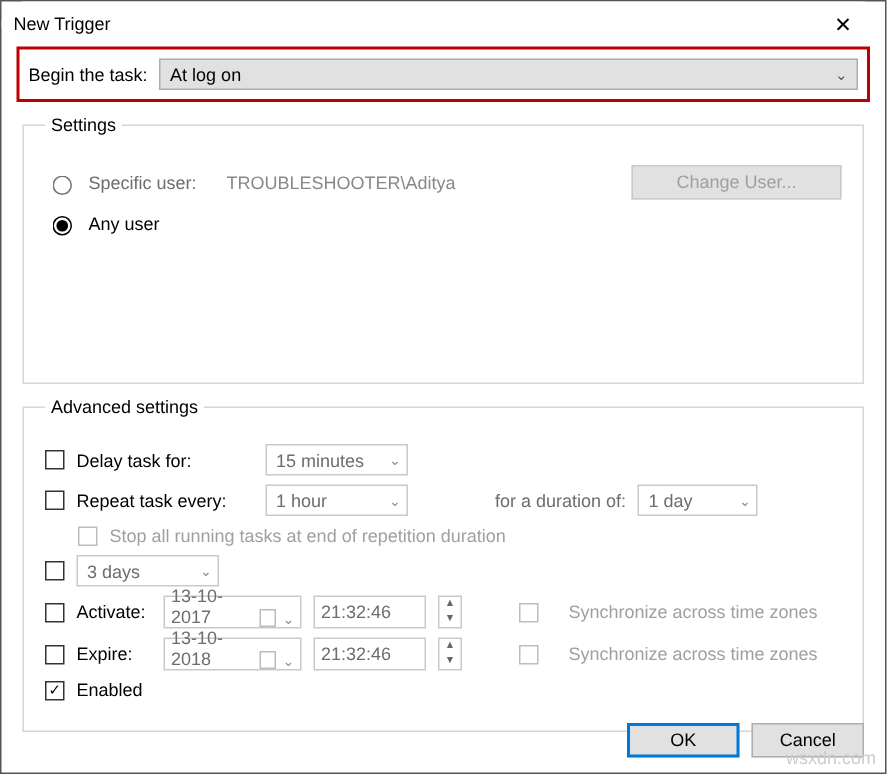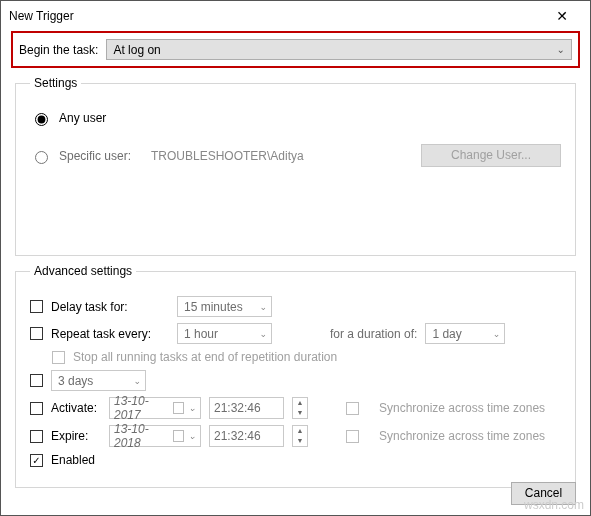--- a/index.html
+++ b/index.html
@@ -23,32 +23,32 @@
     .user-row .uval { flex: 1; color: #888; }
     .user-row .change-btn { width: 140px; height: 23px; border: 1px solid #c9c9c9; background: #e1e1e1; color: #a0a0a0; text-align: center; line-height: 21px; }
     .adv-row { display: flex; align-items: center; gap: 8px; margin: 6px 0; }
     .chk { width: 13px; height: 13px; border: 1px solid #333; display: inline-flex; align-items: center; justify-content: center; font-size: 10px; color: #000; flex-shrink: 0; background: #fff; }
     .chk.disabled { border-color: #bdbdbd; }
     .lbl { color: #000; }
     .sel { border: 1px solid #c9c9c9; background: #fff; height: 21px; display: flex; align-items: center; padding: 0 18px 0 6px; position: relative; color: #6d6d6d; }
     .sel .arrow { position: absolute; right: 4px; font-size: 9px; color: #888; }
     .sel.w90 { width: 95px; }
     .sel.w70 { width: 80px; }
-    .datebox { border: 1px solid #c9c9c9; background: #fff; height: 22px; display: flex; align-items: center; padding: 0 4px; gap: 4px; color: #6d6d6d; width: 92px; font-style: italic; }
+    .datebox { border: 1px solid #c9c9c9; background: #fff; height: 22px; display: flex; align-items: flex-end; padding: 0 4px; gap: 4px; color: #6d6d6d; width: 92px; }
     .datebox .cal { width: 12px; height: 12px; border: 1px solid #bbb; display: inline-block; }
     .datebox .dd { font-size: 9px; color: #888; }
     .timebox { border: 1px solid #c9c9c9; background: #fff; height: 22px; display: flex; align-items: center; padding: 0 4px; color: #6d6d6d; width: 75px; justify-content: space-between; }
     .spin { width: 16px; height: 22px; border: 1px solid #c9c9c9; display: flex; flex-direction: column; }
     .spin div { flex: 1; font-size: 7px; text-align: center; color: #666; line-height: 9px; }
     .stop-sub { margin-left: 22px; display: flex; align-items: center; gap: 8px; color: #a0a0a0; }
     .dur-label { margin-left: 50px; color: #6d6d6d; }
     .sync { display: flex; align-items: center; gap: 20px; margin-left: 30px; color: #a0a0a0; }
     .footer { position: absolute; bottom: 10px; right: 14px; display: flex; gap: 8px; }
     .btn-ok { width: 75px; height: 23px; border: 2px solid #0078d7; background: #e1e1e1; text-align: center; line-height: 19px; color: #000; }
-    .btn-cancel { width: 65px; height: 23px; border: 1px solid #adadad; background: #e1e1e1; text-align: center; line-height: 21px; color: #000; margin-left: 46px; }
+    .btn-cancel { width: 75px; height: 23px; border: 1px solid #adadad; background: #e1e1e1; text-align: center; line-height: 21px; color: #000; }
     .watermark { position: absolute; bottom: 3px; right: 6px; color: #ccc; font-size: 12px; }
   </style>
 </head>
 <body>
 
 <div class="window">
   <div class="titlebar">
     <span class="title">New Trigger</span>
     <span class="close">✕</span>
   </div>
@@ -57,29 +57,29 @@
     <div class="begin-row">
       <label>Begin the task:</label>
       <div class="combo">
         <span>At log on</span>
         <span class="arrow">⌄</span>
       </div>
     </div>
 
     <fieldset class="settings">
       <legend>Settings</legend>
-      <div class="radio-row">
-        <input type="radio" checked="" style="">
-        <span>Any user</span>
-      </div>
       <div class="radio-row user-row" style="margin-bottom:0;">
         <input type="radio" style="">
         <span class="ulabel">Specific user:</span>
         <span class="uval">TROUBLESHOOTER\Aditya</span>
         <div class="change-btn">Change User...</div>
+      </div>
+      <div class="radio-row">
+        <input type="radio" checked="" style="">
+        <span>Any user</span>
       </div>
     </fieldset>
 
     <fieldset class="advanced">
       <legend>Advanced settings</legend>
 
       <div class="adv-row">
         <span class="chk"></span>
         <span class="lbl" style="width:118px;">Delay task for:</span>
         <div class="sel w90">
@@ -160,17 +160,18 @@
       <div class="adv-row">
         <span class="chk">✓</span>
         <span class="lbl">Enabled</span>
       </div>
 
     </fieldset>
 
   </div>
 
   <div class="footer">
+    <div class="btn-ok">OK</div>
     <div class="btn-cancel">Cancel</div>
   </div>
 
   <div class="watermark">wsxdn.com</div>
 </div>
 
 </body></html>

